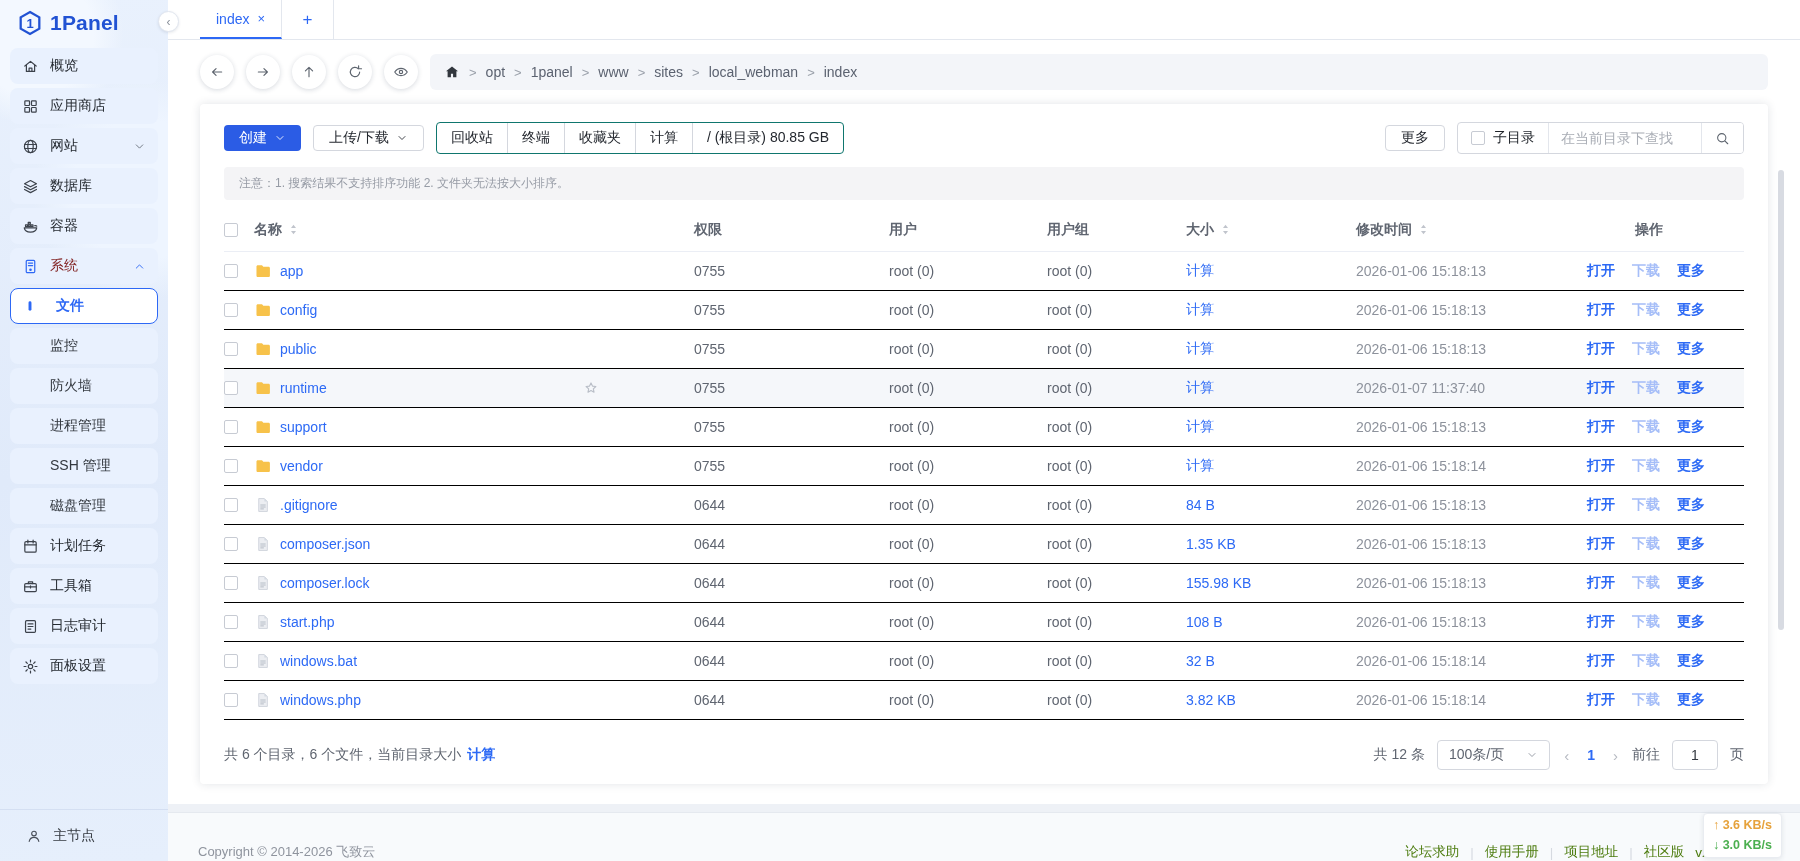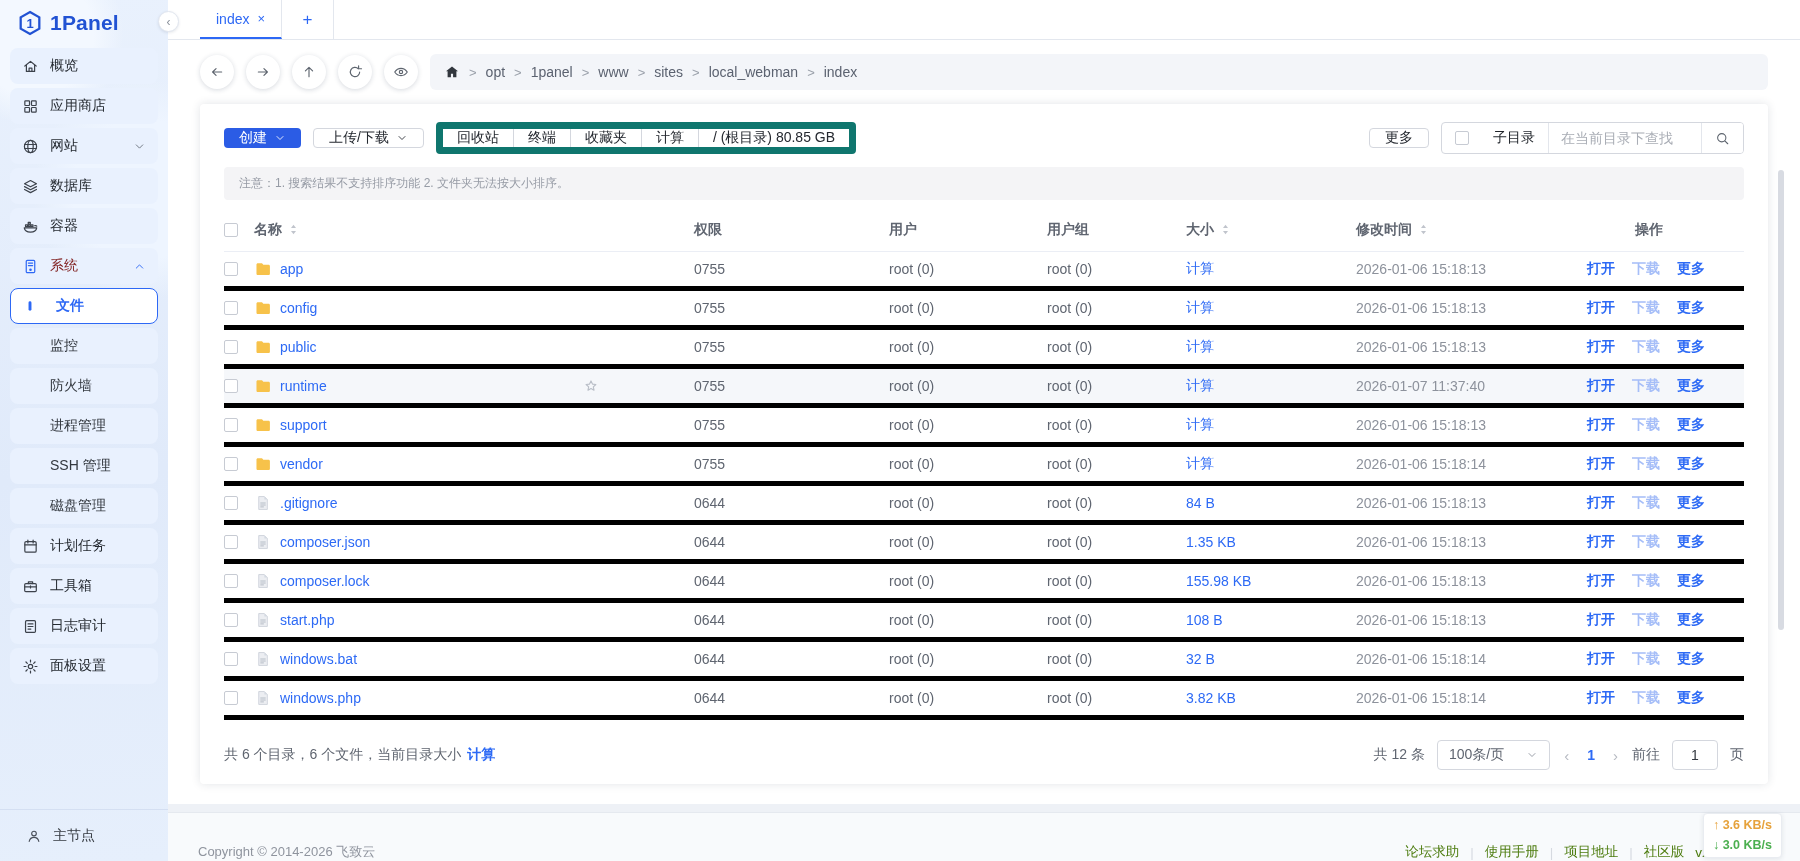--- a/index.html
+++ b/index.html
@@ -51,45 +51,45 @@
   .breadcrumb { flex:1; height:36px; background:#f3f5f9; border-radius:6px; display:flex; align-items:center;
     padding:0 14px; gap:9px; color:#5b6270; }
   .bc-home { width:16px; height:16px; color:#32373e; cursor:pointer; }
   .bc-sep { color:#9aa0aa; font-size:13px; }
   .bc-seg { cursor:pointer; }
 
   
   .card { margin:6px 32px 0; background:#fff; border-radius:4px; box-shadow:0 0 10px rgba(30,45,70,.13);
     padding:18px 24px 14px; flex:none; }
   .toolbar { display:flex; align-items:center; gap:12px; margin-bottom:13px; }
-  .btn { height:20px; border-radius:4px; display:inline-flex; align-items:center; gap:7px; padding:0 15px;
+  .btn { height:26px; border-radius:4px; display:inline-flex; align-items:center; gap:7px; padding:0 15px;
     cursor:pointer; font-size:14px; }
   .btn .caret { width:12px; height:12px; }
   .btn-primary { background:#2b5ce5; color:#fff; }
   .btn-outline { background:#fff; border:1px solid #d4d7de; color:#24282f; }
-  .btn-group { display:flex; height:32px; border:7px solid #0f766e; border-radius:4px; overflow:hidden; background:#fff; }
+  .btn-group { display:flex; height:32px; border:1px solid #0f766e; border-radius:4px; overflow:hidden; background:#fff; }
   .gbtn { display:flex; align-items:center; padding:0 14px; border-left:1px solid #d4d7de; color:#24282f; cursor:pointer; white-space:nowrap; }
   .gbtn:first-child { border-left:none; }
   .toolbar-right { margin-left:auto; display:flex; gap:12px; align-items:center; }
   .search-group { display:flex; height:32px; border:1px solid #d4d7de; border-radius:4px; overflow:hidden; background:#fff; align-items:stretch; }
-  .subdir-cell { display:flex; align-items:center; gap:24px; padding:0 13px; border-right:1px solid #e3e6ec; cursor:pointer; }
+  .subdir-cell { display:flex; align-items:center; gap:8px; padding:0 13px; border-right:1px solid #e3e6ec; cursor:pointer; }
   .checkbox { width:14px; height:14px; border:1px solid #c7cbd3; border-radius:2px; background:#fff; flex:none; }
   .search-input { border:none; outline:none; width:152px; padding:0 12px; font-size:14px; font-family:inherit; color:#33383f; }
   .search-input::placeholder { color:#a9adb5; }
   .search-btn { width:42px; border-left:1px solid #e3e6ec; display:grid; place-items:center; color:#5d646e; cursor:pointer; background:#fff; }
   .search-btn span { width:15px; height:15px; display:block; }
 
   .notice { background:#f4f4f6; border-radius:4px; color:#969ba5; font-size:12px; padding:8px 15px; margin-bottom:8px; }
 
   .thead,.trow { display:grid; grid-template-columns:30px 440px 195px 158px 139px 170px 231px 1fr; align-items:center; }
   .thead { height:44px; border-bottom:1px solid #ebeef5; color:#5f6570; font-weight:600; }
   .th { display:flex; align-items:center; gap:4px; }
   .sort { width:15px; height:15px; }
   .th-actions { padding-left:48px; }
-  .trow { height:39px; border-bottom:5px solid #000000; }
+  .trow { height:39px; border-bottom:1px solid #000000; }
   .trow.hover { background:#f5f7fa; }
   .name-cell { display:flex; align-items:center; gap:8px; min-width:0; }
   .ficon { width:18px; height:18px; flex:none; }
   .fname { color:#2d6af5; cursor:pointer; text-decoration:none; white-space:nowrap; }
   .star { width:16px; height:16px; color:#b9bec7; margin-left:auto; margin-right:95px; cursor:pointer; }
   .cell { color:#5f6570; }
   .size-link { color:#2d6af5; font-weight:500; cursor:pointer; }
   .mtime { color:#8d929c; }
   .actions { display:flex; gap:17px; font-weight:600; }
   .actions a { cursor:pointer; text-decoration:none; }

